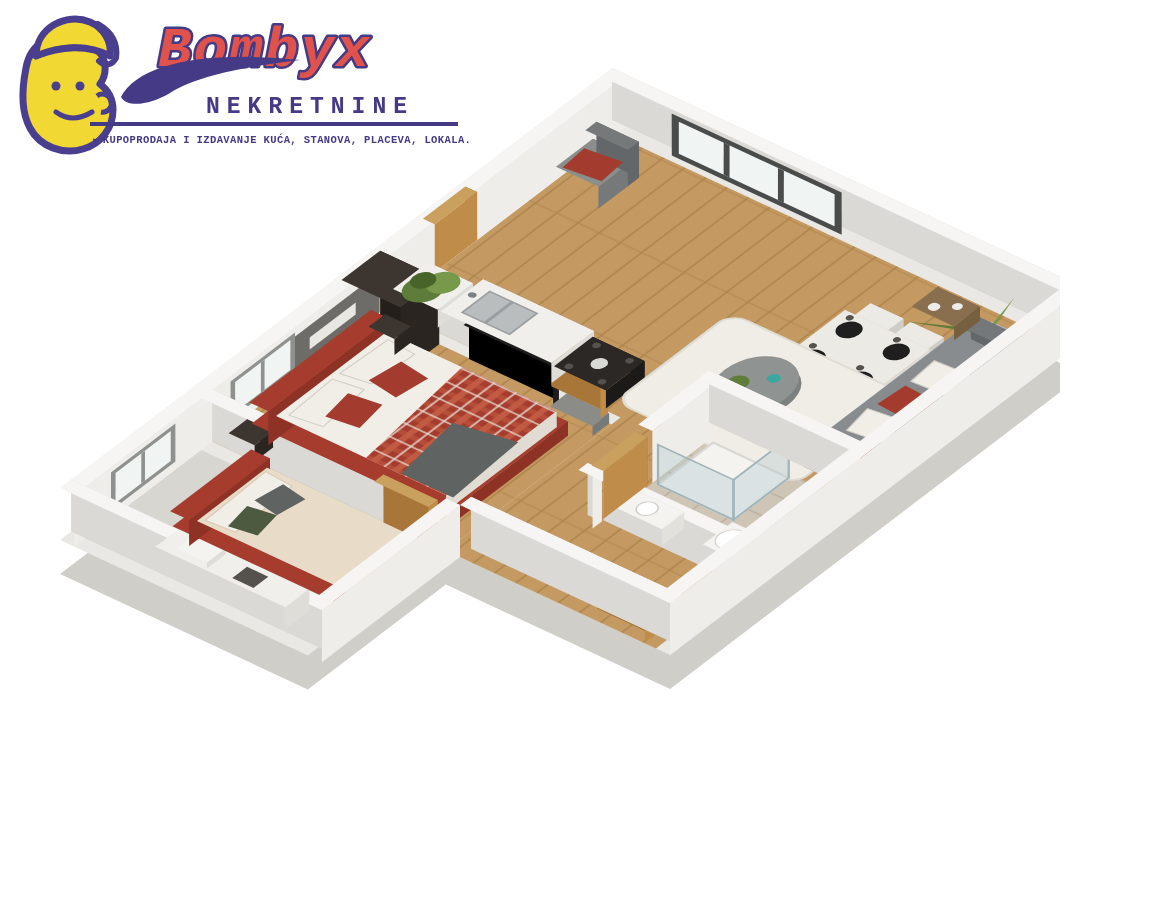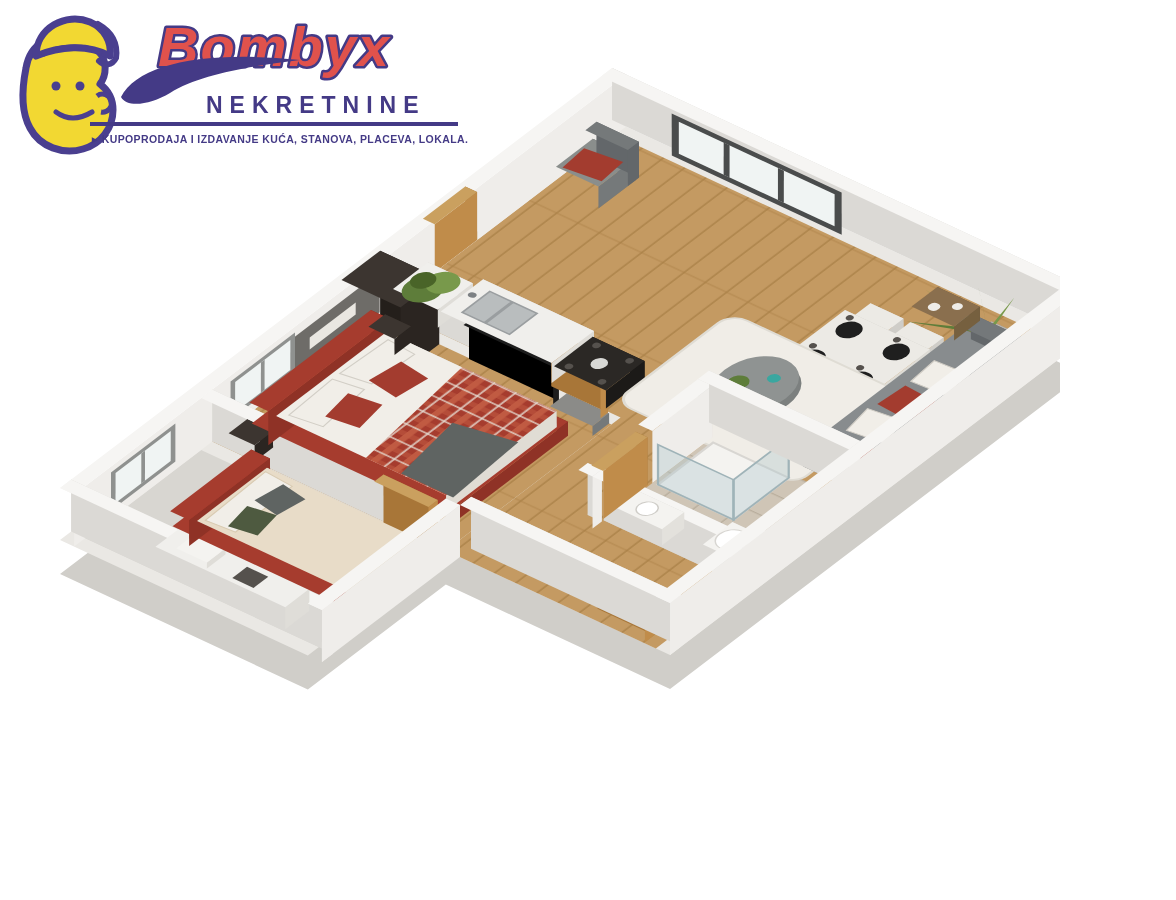--- a/index.html
+++ b/index.html
@@ -1,17 +1,17 @@
 <!DOCTYPE html>
 <html><head>
 <meta charset="utf-8">
 <style>
   html,body{margin:0;padding:0;background:#ffffff;}
   #stage{position:relative;width:1060px;height:900px;background:#ffffff;overflow:hidden;
-         font-family:Liberation Sans, sans-serif;}
+         font-family:Liberation Mono, monospace;}
   #logo{position:absolute;left:0;top:0;width:470px;height:165px;}
   #plan{position:absolute;left:0;top:0;width:1176px;height:900px;}
   svg text{user-select:none;}
 </style>
 </head>
 <body>
 <div id="stage">
 
 <svg id="plan" viewBox="0 0 1176 900" xmlns="http://www.w3.org/2000/svg">
       <defs>

